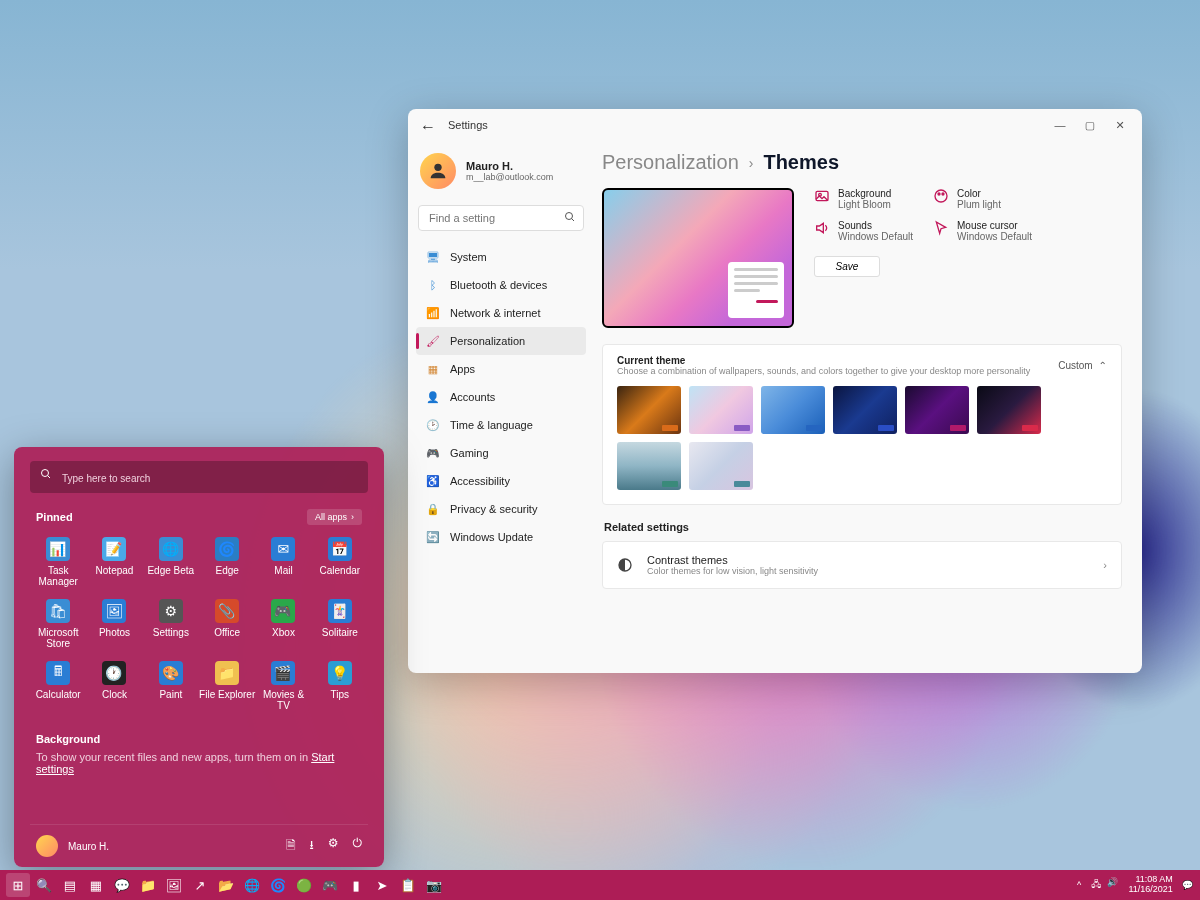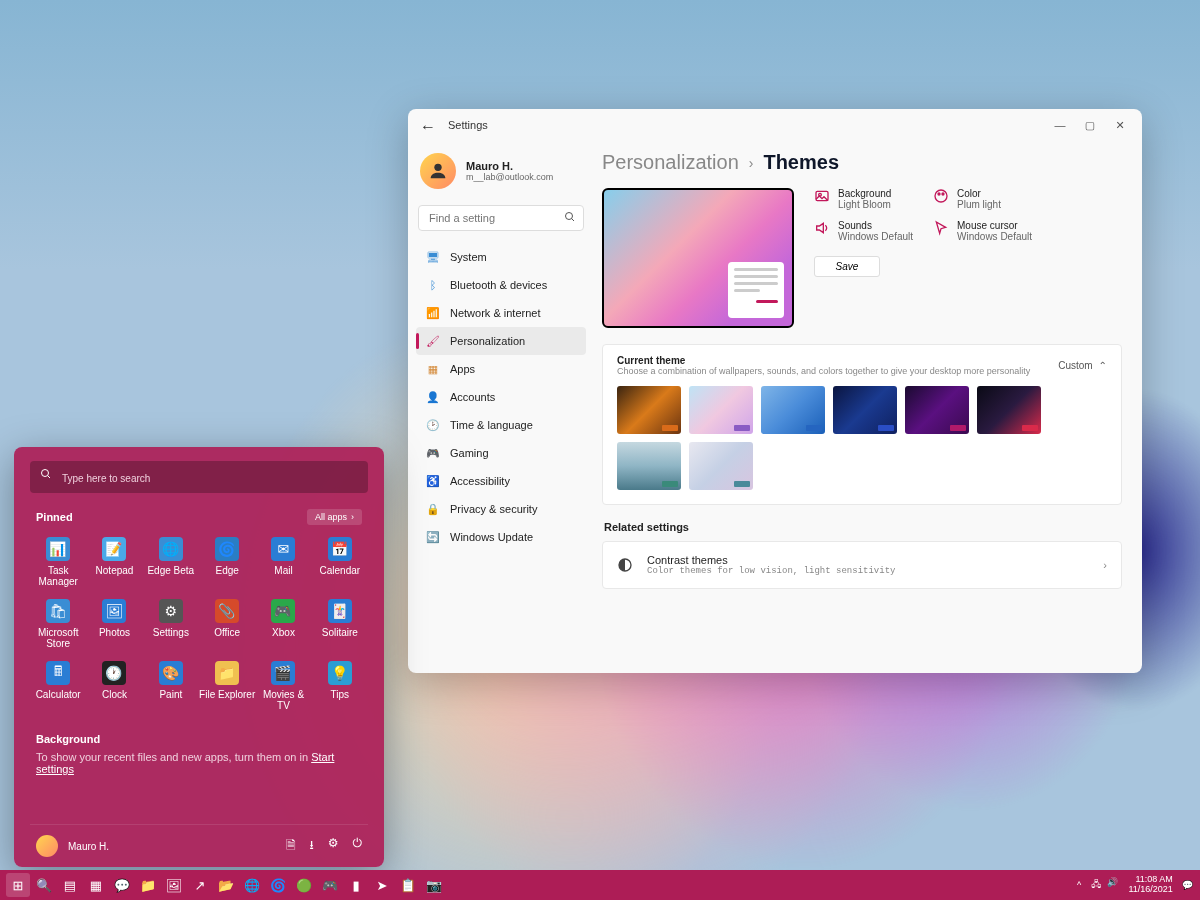--- a/index.html
+++ b/index.html
@@ -58,21 +58,21 @@
 .theme-grid { display: flex; flex-wrap: wrap; gap: 8px; padding: 0 14px 14px; }
 .theme-thumb { width: 64px; height: 48px; border-radius: 3px; background: #345; position: relative; cursor: pointer; }
 .theme-thumb .tag { position: absolute; right: 3px; bottom: 3px; width: 16px; height: 6px; border-radius: 1px; }
 .card-footer { display: flex; align-items: center; padding: 10px 14px; border-top: 1px solid #eee; }
 .card-footer .cf-text { font-size: 10px; color: #555; }
 .browse-btn { margin-left: auto; padding: 5px 12px; font-size: 10px; background: #fff; border: 1px solid #ddd; border-radius: 3px; cursor: pointer; }
 .section-title { font-size: 11px; font-weight: 600; color: #222; margin: 16px 2px 8px; }
 .setting-row { display: flex; align-items: center; padding: 12px 14px; background: #fff; border: 1px solid #e8e8e8; border-radius: 4px; margin-bottom: 6px; cursor: pointer; }
 .setting-row .sr-icon { width: 18px; margin-right: 12px; color: #444; }
 .setting-row .sr-title { font-size: 11px; color: #222; }
-.setting-row .sr-sub { font-size: 9px; color: #888; font-family: Liberation Mono, monospace; }
+.setting-row .sr-sub { font-size: 9px; color: #888; }
 .setting-row .sr-chev { margin-left: auto; color: #888; font-size: 11px; }
 
 
 .start-menu { position: absolute; left: 14px; top: 447px; width: 370px; height: 420px; background: rgba(173, 29, 86, 0.92); border-radius: 8px; box-shadow: 0 10px 40px rgba(0,0,0,0.35); color: #fff; display: flex; flex-direction: column; padding: 14px 16px 0; }
 .start-search { position: relative; background: rgba(0,0,0,0.25); border-radius: 4px; padding: 7px 10px 7px 32px; }
 .start-search .mag { position: absolute; left: 10px; top: 7px; }
 .start-search-text { font-size: 10px; color: #f0d0dd; }
 .pinned-header { display: flex; align-items: center; margin: 16px 6px 8px; }
 .pinned-header .ph-title { font-size: 11px; font-weight: 600; }
 .all-apps-btn { margin-left: auto; background: rgba(255,255,255,0.15); padding: 3px 8px; border-radius: 3px; font-size: 9px; display: flex; align-items: center; gap: 4px; cursor: pointer; }

